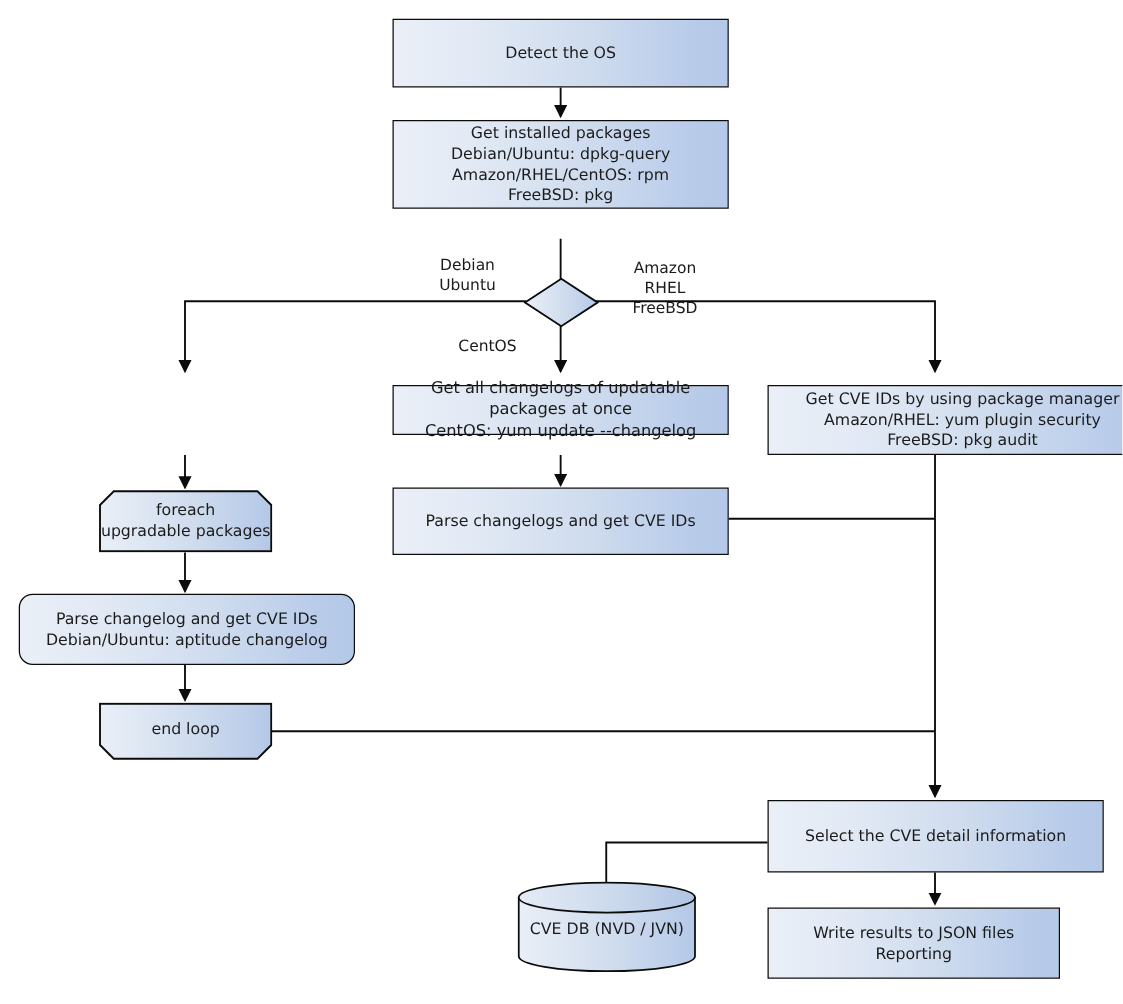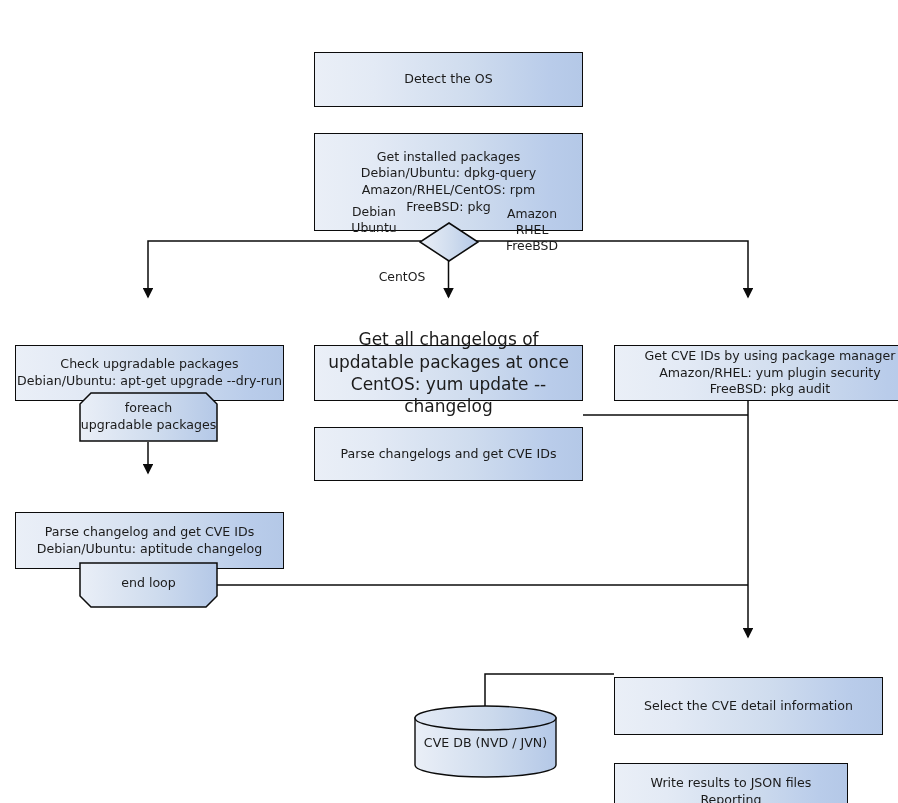--- a/index.html
+++ b/index.html
@@ -21,21 +21,20 @@
   .node {
     position: absolute;
     box-sizing: border-box;
     display: flex;
     align-items: center;
     justify-content: center;
     text-align: center;
     color: #1b1b1b;
     line-height: 1.32;
     z-index: 3;
-    margin-top: 37px;
   }
   .rect {
     border: 1.4px solid #0b0b0b;
     background: linear-gradient(to right, #eaeff7 0%, #e3eaf5 22%, #cfdcee 58%, #b9ccea 88%, #b4c8e7 100%);
     font-size: 12.6px;
   }
   .node .lines {
     white-space: pre-line;
   }
   
@@ -120,21 +119,21 @@
       <path d="M 614 674 L 485 674 L 485 709"></path>
 
       <path d="M 748 698 L 748 723" marker-end="url(#arrow)"></path>
     </g>
   </svg>
 
   <div class="node rect" style="left:314px; top:15px; width:269px; height:55px;">
     <span class="lines">Detect the OS</span>
   </div>
 
-  <div class="node rect" style="left:314px; top:96px; width:269px; height:98px;">
+  <div class="node rect" style="left:314px; top:96px; width:269px; height:71px;">
     <span class="lines">Get installed packages
 Debian/Ubuntu: dpkg-query
 Amazon/RHEL/CentOS: rpm
 FreeBSD: pkg</span>
   </div>
 
   <svg class="diamond" style="left:419px; top:222px;" width="60" height="40" viewBox="0 0 60 40" xmlns="http://www.w3.org/2000/svg">
     <defs>
       <linearGradient id="gdiamond" x1="0" y1="0" x2="1" y2="0">
         <stop offset="0%" stop-color="#eaeff7"></stop>
@@ -143,28 +142,24 @@
       </linearGradient>
     </defs>
     <polygon points="30,1 59,20 30,39 1,20" fill="url(#gdiamond)" stroke="#0b0b0b" stroke-width="1.5"></polygon>
   </svg>
 
   <div class="edgelabel" style="left:336px; top:204px; width:76px;">Debian
 Ubuntu</div>
   <div class="edgelabel" style="left:488px; top:194px; width:88px;margin-top:12px;">Amazon
 RHEL
 FreeBSD</div>
-  <div class="edgelabel" style="left:372px; top:269px; width:60px;">CentOS</div>
-
-  <div class="node rect" style="left:15px; top:308px; width:269px; height:56px;">
-    <span class="lines">Check upgradable packages
-Debian/Ubuntu: apt-get upgrade --dry-run</span>
-  </div>
-
-  <div class="node rect" style="left:314px; top:308px; width:269px; height:56px; font-size:17px;">
+  <div class="edgelabel" style="left:360px; top:269px; width:60px;">CentOS</div>
+
+
+  <div class="node rect" style="left:314px; top:308px; width:269px; height:40px; font-size:13px;">
     <span class="lines">Get all changelogs of updatable packages at once
 CentOS: yum update --changelog</span>
   </div>
 
   <div class="node rect" style="left:614px; top:308px; width:312px; height:56px;">
     <span class="lines">Get CVE IDs by using package manager
 Amazon/RHEL: yum plugin security
 FreeBSD: pkg audit</span>
   </div>
 
@@ -176,21 +171,21 @@
           <stop offset="55%" stop-color="#cfdcee"></stop>
           <stop offset="100%" stop-color="#b4c8e7"></stop>
         </linearGradient>
       </defs>
       <path d="M 12 1 L 127 1 L 138 12 L 138 49 L 1 49 L 1 12 Z" fill="url(#gloop1)" stroke="#0b0b0b" stroke-width="1.5"></path>
     </svg>
     <div class="label" style="top:0; height:50px;">foreach
 upgradable  packages</div>
   </div>
 
-  <div class="node rect" style="left:15px; top:475px; width:269px; height:57px;">
+  <div class="node rect" style="left:15px; top:475px; width:269px; height:57px;border-radius:11px;">
     <span class="lines">Parse changelog and get  CVE IDs
 Debian/Ubuntu: aptitude changelog</span>
   </div>
 
   <div class="svgshape" style="left:79px; top:562px; width:139px; height:46px;">
     <svg width="139" height="46" viewBox="0 0 139 46" xmlns="http://www.w3.org/2000/svg">
       <defs>
         <linearGradient id="gloop2" x1="0" y1="0" x2="1" y2="0">
           <stop offset="0%" stop-color="#eaeff7"></stop>
           <stop offset="55%" stop-color="#cfdcee"></stop>

